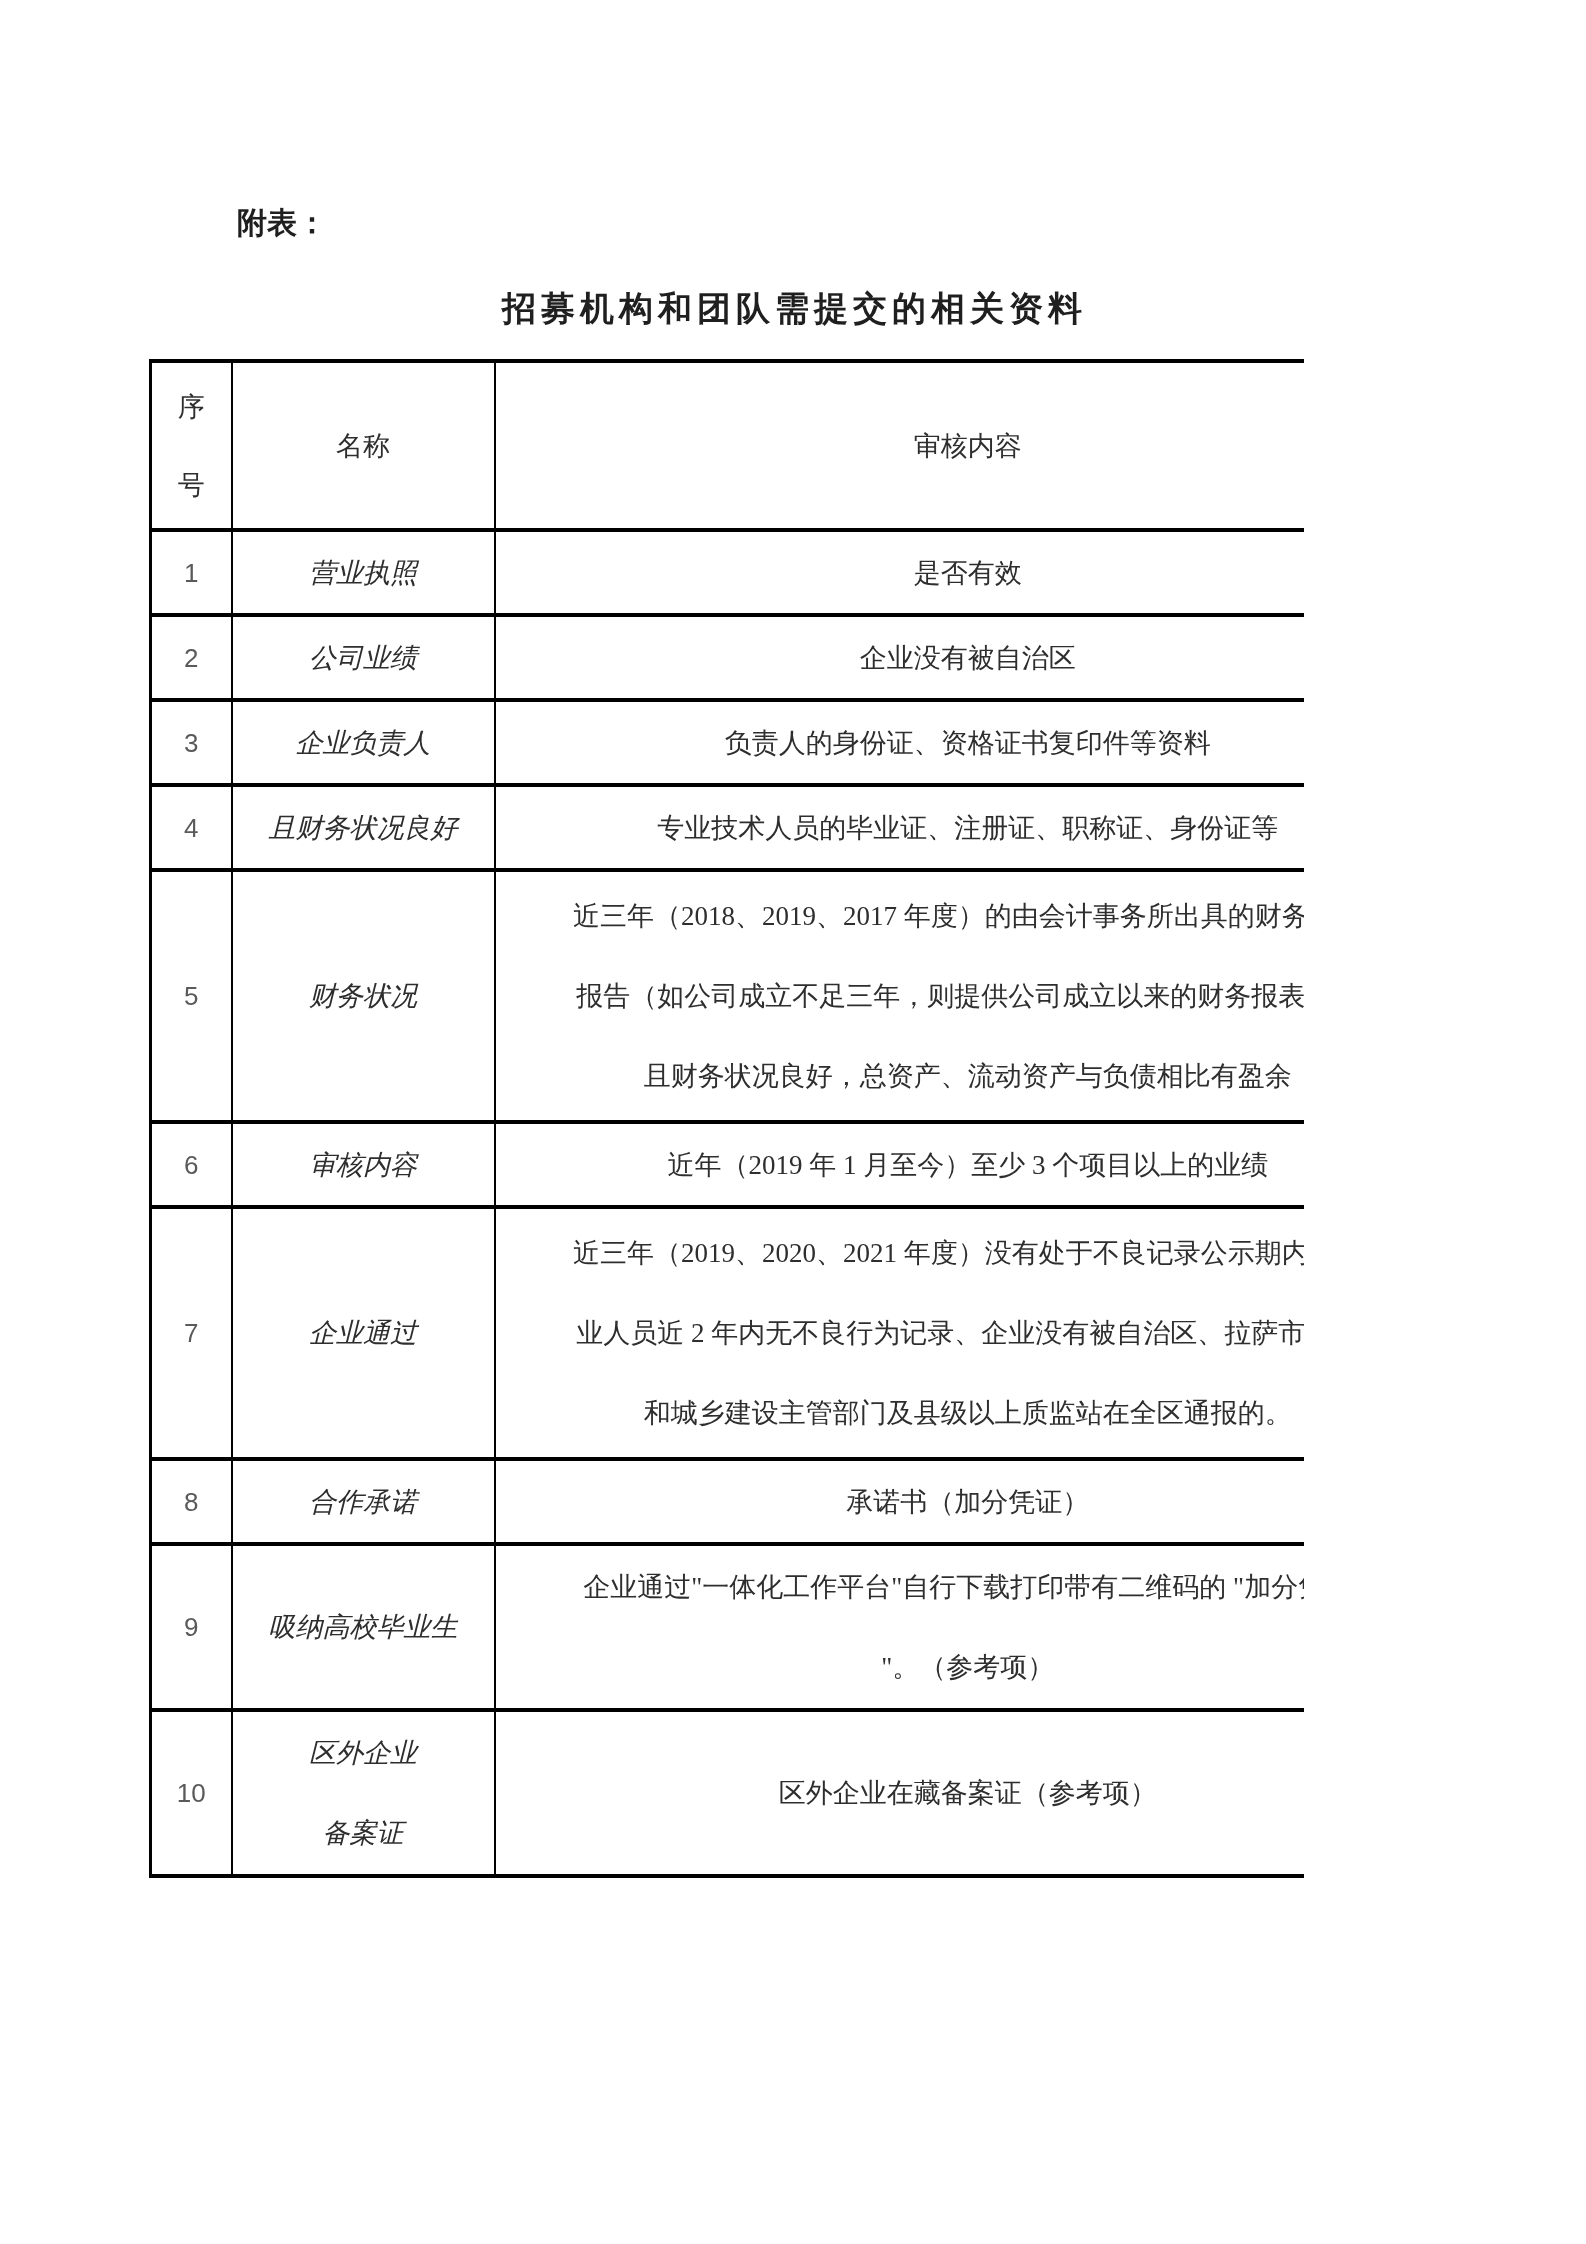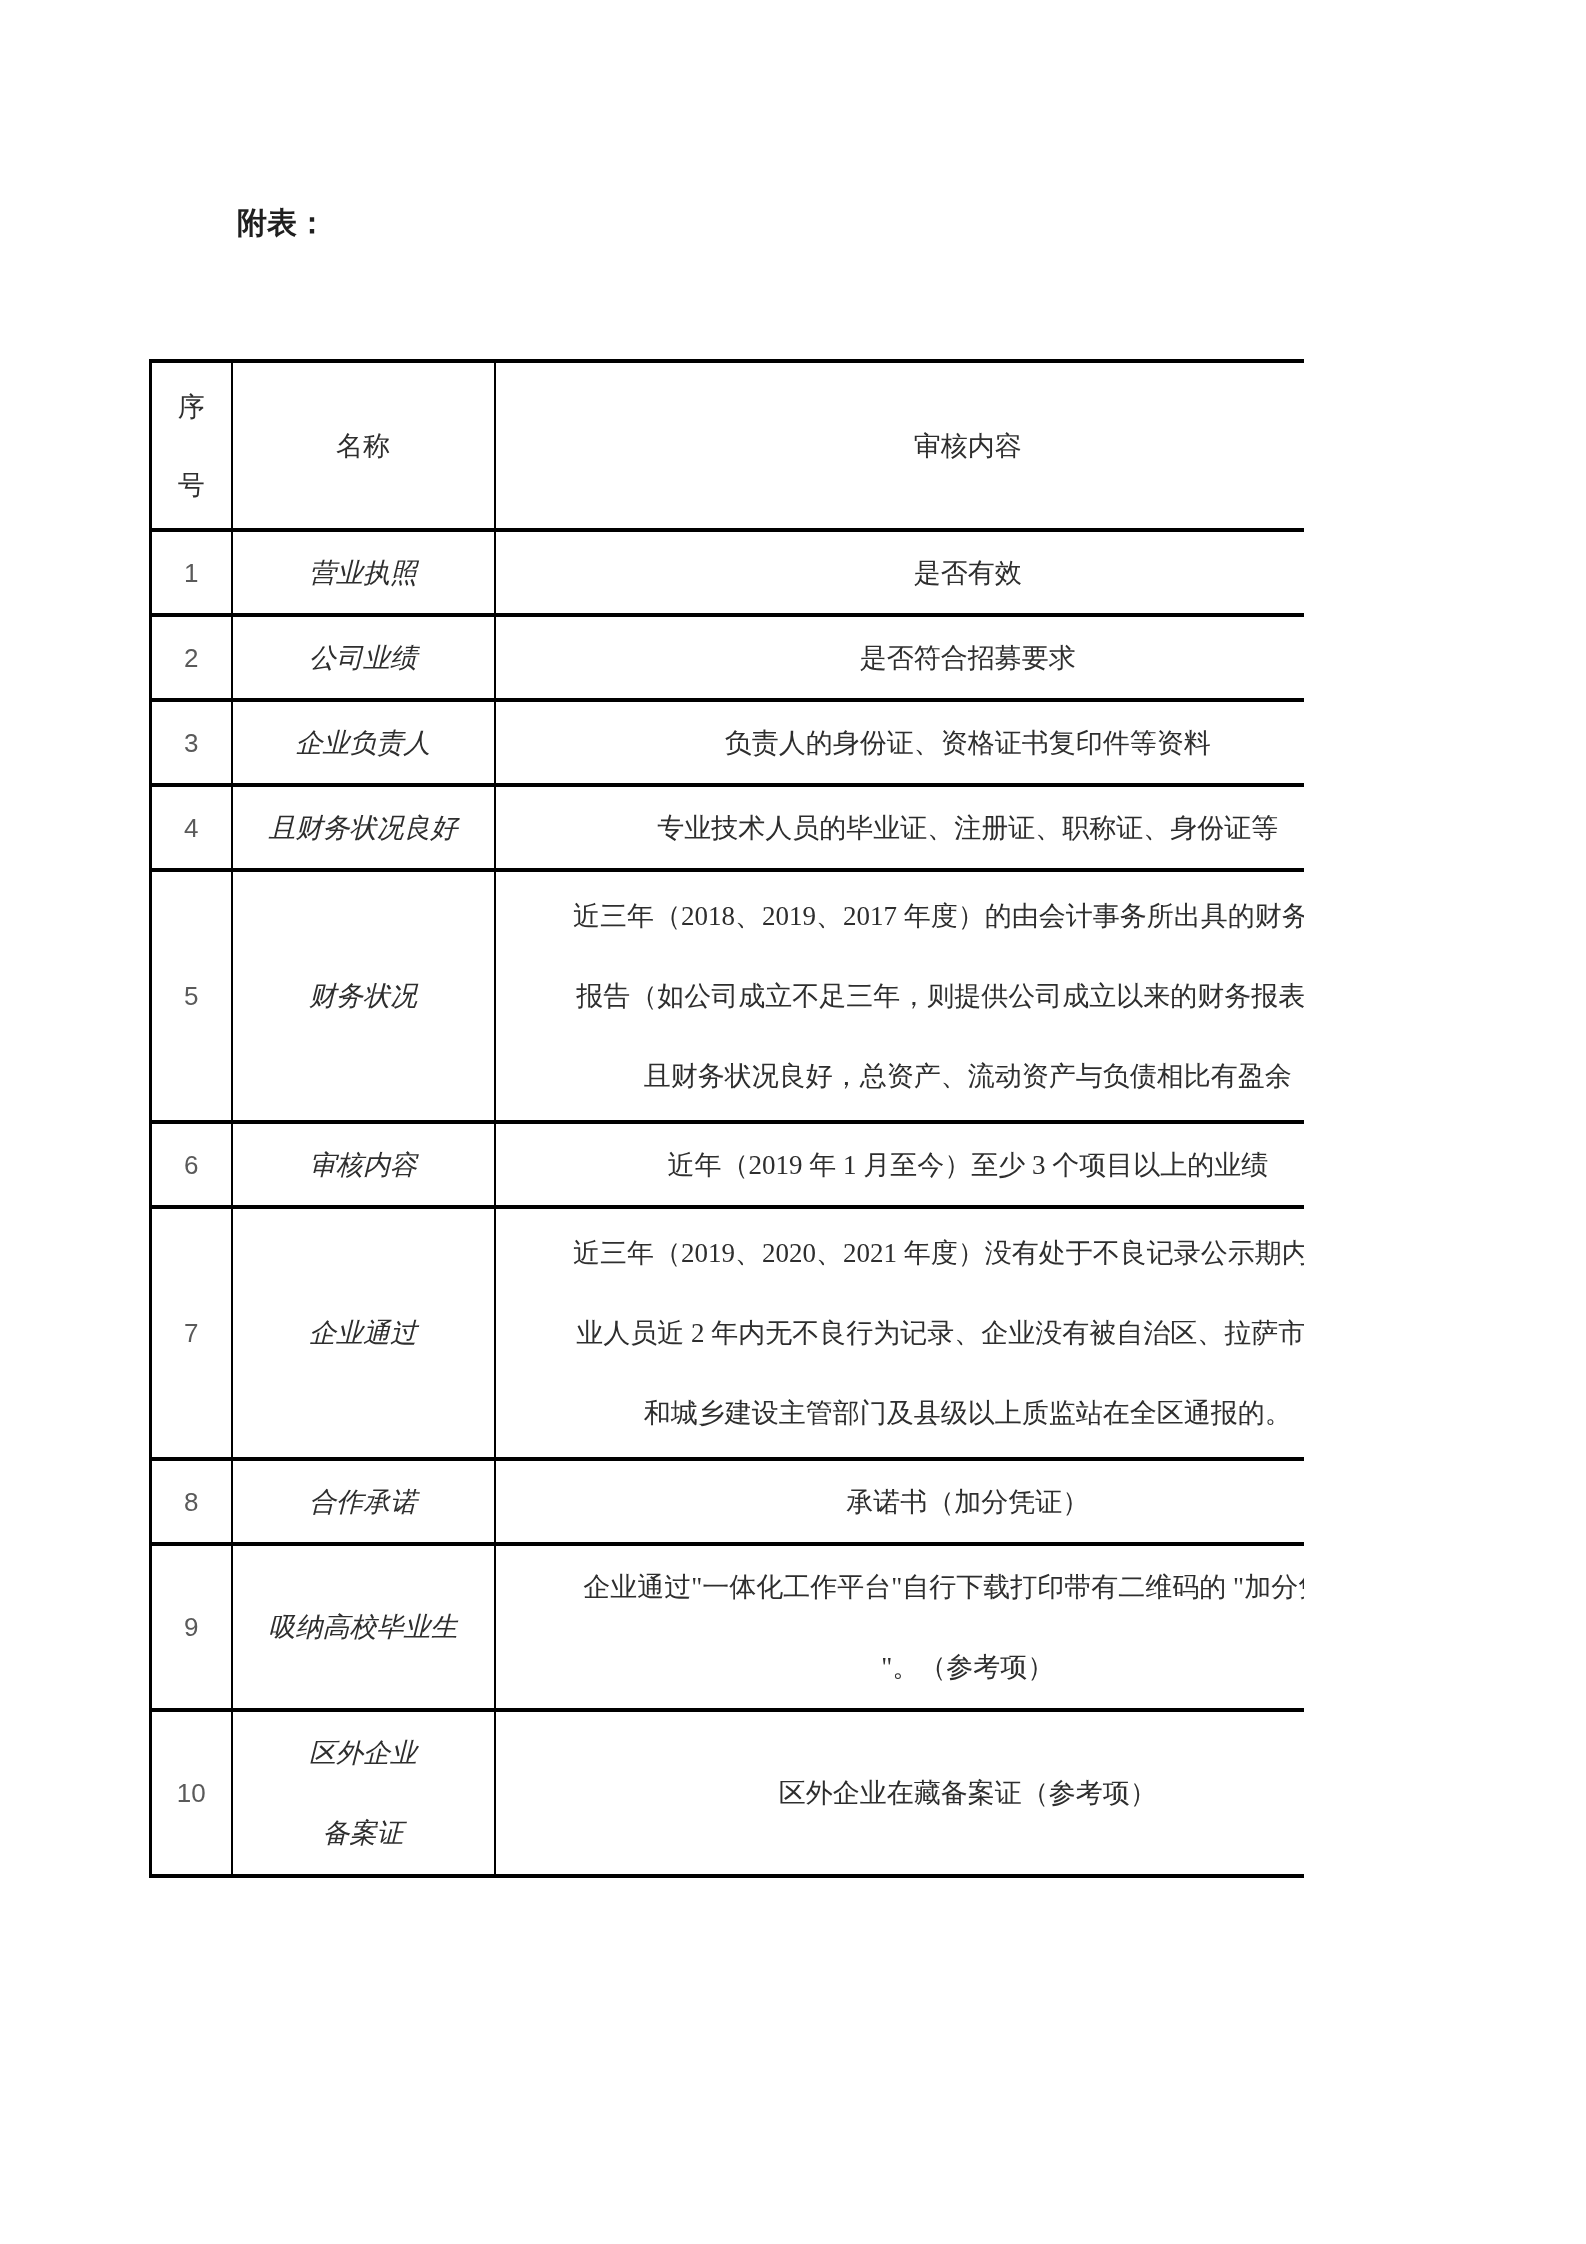--- a/index.html
+++ b/index.html
@@ -73,20 +73,21 @@
   td.name-cell { padding: 0 6px; font-style: italic; }
   td.content-cell { padding: 0 14px; }
 </style>
 </head>
 <body>
 
 <div class="page">
 
   <div class="appendix-label">附表：</div>
 
+  <div class="doc-title">招募机构和团队需提交的相关资料</div>
 
   <table class="materials-table">
     <colgroup>
       <col class="c-index">
       <col class="c-name">
       <col class="c-content">
     </colgroup>
     <thead>
       <tr>
         <th>序
@@ -97,21 +98,21 @@
     </thead>
     <tbody>
       <tr class="row-s">
         <td class="index-cell">1</td>
         <td class="name-cell">营业执照</td>
         <td class="content-cell">是否有效</td>
       </tr>
       <tr class="row-s">
         <td class="index-cell">2</td>
         <td class="name-cell">公司业绩</td>
-        <td class="content-cell">是否符合招募要求</td>
+        <td class="content-cell">企业没有被自治区</td>
       </tr>
       <tr class="row-s">
         <td class="index-cell">3</td>
         <td class="name-cell">企业负责人</td>
         <td class="content-cell">负责人的身份证、资格证书复印件等资料</td>
       </tr>
       <tr class="row-s">
         <td class="index-cell">4</td>
         <td class="name-cell">且财务状况良好</td>
         <td class="content-cell">专业技术人员的毕业证、注册证、职称证、身份证等</td>

